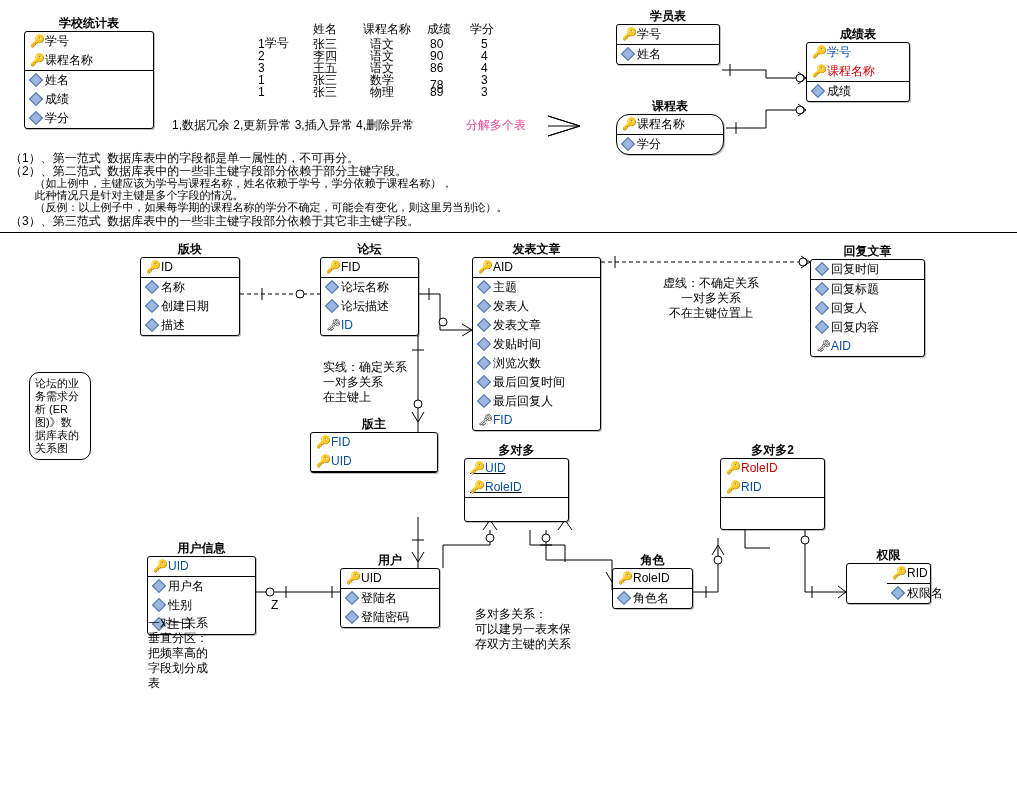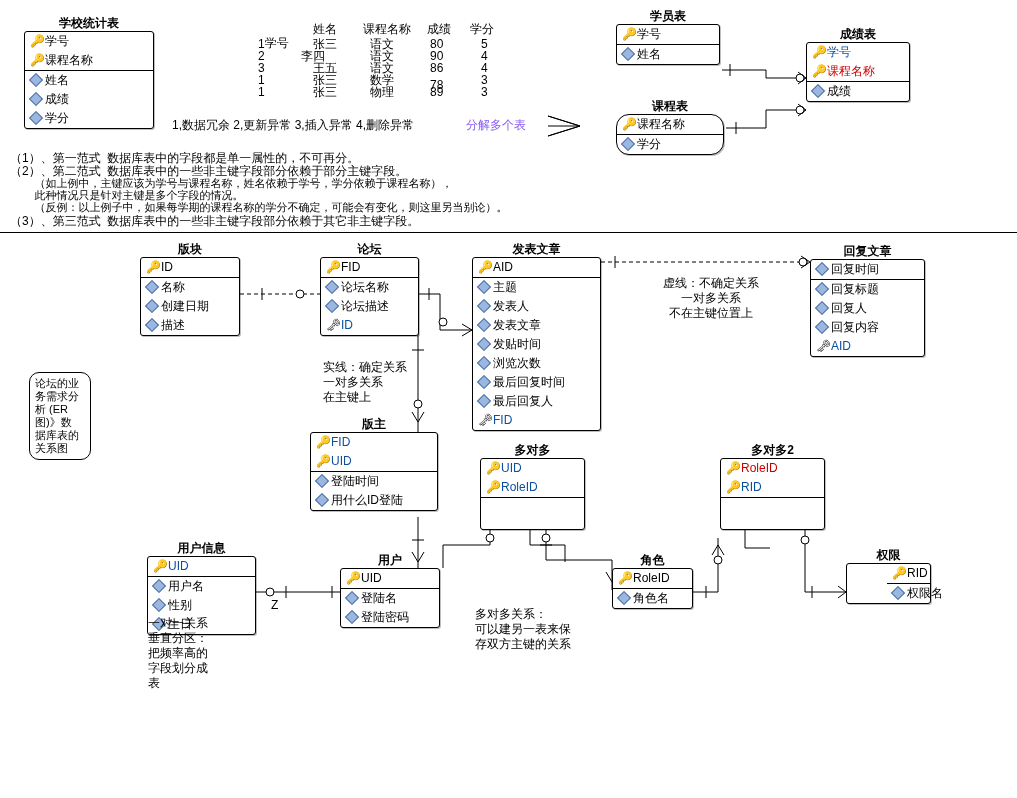--- a/index.html
+++ b/index.html
@@ -34,21 +34,21 @@
   .row .lbl{display:inline-block;}
   .diamond{
     width:8px;height:8px;background:#9bb7e0;border:1px solid #4a6fa5;
     transform:rotate(45deg);display:inline-block;position:relative;top:1px;left:1px;
   }
   .blue{color:#0b4fa0;}
   .red{color:#cc0000;}
   
   svg.lines{position:absolute;left:0;top:0;width:1017px;height:798px;pointer-events:none;}
   .note{position:absolute;font-size:12px;line-height:15px;white-space:pre;}
-  .note-red{color:#8b5cf6;}
+  .note-red{color:#ec4899;}
   .hr{position:absolute;left:0;width:1017px;border-top:1px solid #000;}
   .callout{
     position:absolute;border:1px solid #000;border-radius:10px;background:#fff;
     font-size:11px;line-height:13px;padding:4px 5px;box-sizing:border-box;
   }
   .grid-txt{position:absolute;font-size:12px;white-space:pre;line-height:14px;}
 </style>
 </head>
 <body>
 
@@ -157,21 +157,21 @@
 <div class="grid-txt" style="left:427px;top:22px;"><span>成绩</span></div>
 <div class="grid-txt" style="left:470px;top:22px;"><span>学分</span></div>
 
 <div class="grid-txt" style="left:258px;top:37px;"><span>1</span></div>
 <div class="grid-txt" style="left:313px;top:37px;"><span>张三</span></div>
 <div class="grid-txt" style="left:370px;top:37px;"><span>语文</span></div>
 <div class="grid-txt" style="left:430px;top:37px;"><span>80</span></div>
 <div class="grid-txt" style="left:481px;top:37px;"><span>5</span></div>
 
 <div class="grid-txt" style="left:258px;top:49px;"><span>2</span></div>
-<div class="grid-txt" style="left:301px;top:49px;"><span>李四</span></div>
+<div class="grid-txt" style="left:313px;top:49px;"><span>李四</span></div>
 <div class="grid-txt" style="left:370px;top:49px;"><span>语文</span></div>
 <div class="grid-txt" style="left:430px;top:49px;"><span>90</span></div>
 <div class="grid-txt" style="left:481px;top:49px;"><span>4</span></div>
 
 <div class="grid-txt" style="left:258px;top:61px;"><span>3</span></div>
 <div class="grid-txt" style="left:313px;top:61px;"><span>王五</span></div>
 <div class="grid-txt" style="left:370px;top:61px;"><span>语文</span></div>
 <div class="grid-txt" style="left:430px;top:61px;"><span>86</span></div>
 <div class="grid-txt" style="left:481px;top:61px;"><span>4</span></div>
 
@@ -376,33 +376,23 @@
   <div class="pk-sec">
     <div class="row">
         <span class="ico">🔑</span>
         <span class="lbl blue">FID</span>
       </div>
     <div class="row">
         <span class="ico">🔑</span>
         <span class="lbl blue">UID</span>
       </div>
   </div>
-  <div>
-    <div class="row">
-        <span class="ico"><i class="diamond"></i></span>
-        <span class="lbl">登陆时间</span>
-      </div>
-    <div class="row">
-        <span class="ico"><i class="diamond"></i></span>
-        <span class="lbl">用什么ID登陆</span>
-      </div>
-  </div>
-</div>
-
-<div class="tbl" style="left:480px;top:458px;width:105px;height:72px;">
+</div>
+
+<div class="tbl" style="left:464px;top:458px;width:105px;height:64px;text-decoration:underline;">
   <div class="caption">多对多</div>
   <div class="pk-sec">
     <div class="row">
         <span class="ico">🔑</span>
         <span class="lbl blue">UID</span>
       </div>
     <div class="row">
         <span class="ico">🔑</span>
         <span class="lbl blue">RoleID</span>
       </div>

